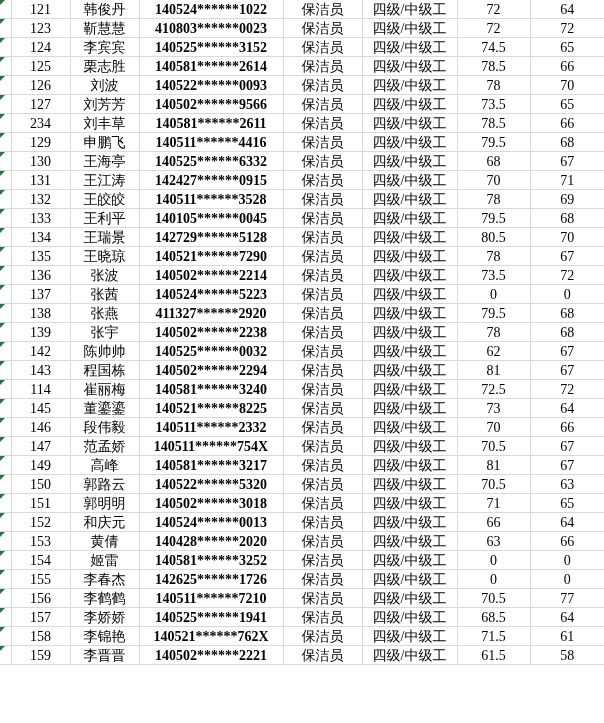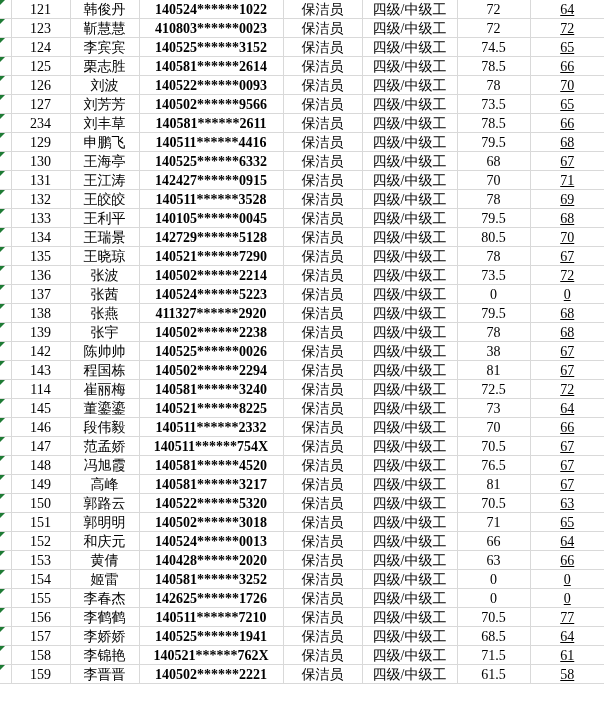--- a/index.html
+++ b/index.html
@@ -21,21 +21,21 @@
     border-bottom: 1px solid #d9d9d9;
     text-align: center;
     vertical-align: middle;
     font-size: 14px;
     line-height: 17px;
     color: #000000;
     white-space: nowrap;
     overflow: hidden;
     position: relative;
   }
-  table.sheet td:last-child { border-right: none; text-decoration: underline; }
+  table.sheet td:last-child { border-right: none; }
   table.sheet td.c-indicator { border-right: 1px solid #d9d9d9; }
   .tri {
     position: absolute; top: 0; left: 0;
     width: 0; height: 0;
     border-top: 5px solid #1e7b34;
     border-right: 5px solid transparent;
     display: block;
   }
   td.c-id { letter-spacing: 0px; font-weight: bold; }
 </style>
@@ -269,24 +269,24 @@
         <td class="c-level">四级/中级工</td>
         <td class="c-score1">78</td>
         <td class="c-score2">68</td>
       </tr>
       <tr>
         <td class="c-indicator">
           <span class="tri" style="border-top-color: rgb(30, 123, 52);"></span>
         </td>
         <td class="c-num">142</td>
         <td class="c-name">陈帅帅</td>
-        <td class="c-id">140525******0026</td>
-        <td class="c-job">保洁员</td>
-        <td class="c-level">四级/中级工</td>
-        <td class="c-score1">38</td>
+        <td class="c-id">140525******0032</td>
+        <td class="c-job">保洁员</td>
+        <td class="c-level">四级/中级工</td>
+        <td class="c-score1">62</td>
         <td class="c-score2">67</td>
       </tr>
       <tr>
         <td class="c-indicator">
           <span class="tri" style="border-top-color: rgb(30, 123, 52);"></span>
         </td>
         <td class="c-num">143</td>
         <td class="c-name">程国栋</td>
         <td class="c-id">140502******2294</td>
         <td class="c-job">保洁员</td>
@@ -333,32 +333,20 @@
       <tr>
         <td class="c-indicator">
           <span class="tri" style="border-top-color: rgb(30, 123, 52);"></span>
         </td>
         <td class="c-num">147</td>
         <td class="c-name">范孟娇</td>
         <td class="c-id">140511******754X</td>
         <td class="c-job">保洁员</td>
         <td class="c-level">四级/中级工</td>
         <td class="c-score1">70.5</td>
-        <td class="c-score2">67</td>
-      </tr>
-      <tr>
-        <td class="c-indicator">
-          <span class="tri" style="border-top-color: rgb(30, 123, 52);"></span>
-        </td>
-        <td class="c-num">148</td>
-        <td class="c-name">冯旭霞</td>
-        <td class="c-id">140581******4520</td>
-        <td class="c-job">保洁员</td>
-        <td class="c-level">四级/中级工</td>
-        <td class="c-score1">76.5</td>
         <td class="c-score2">67</td>
       </tr>
       <tr>
         <td class="c-indicator">
           <span class="tri" style="border-top-color: rgb(30, 123, 52);"></span>
         </td>
         <td class="c-num">149</td>
         <td class="c-name">高峰</td>
         <td class="c-id">140581******3217</td>
         <td class="c-job">保洁员</td>

